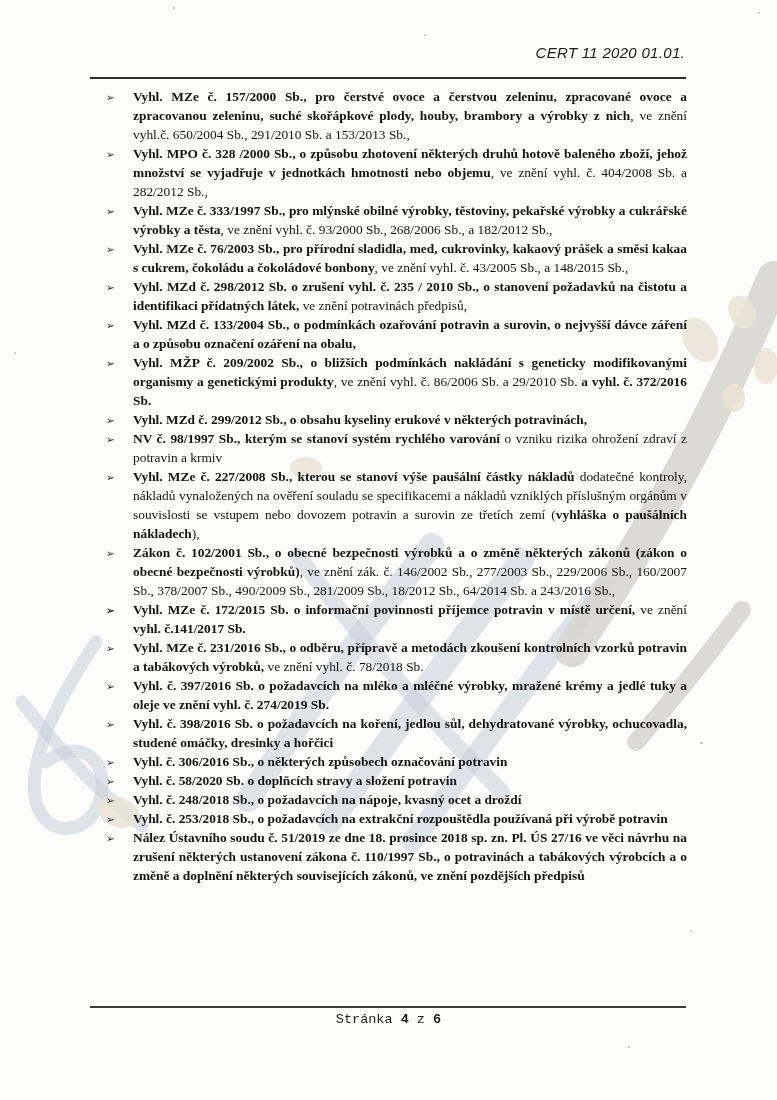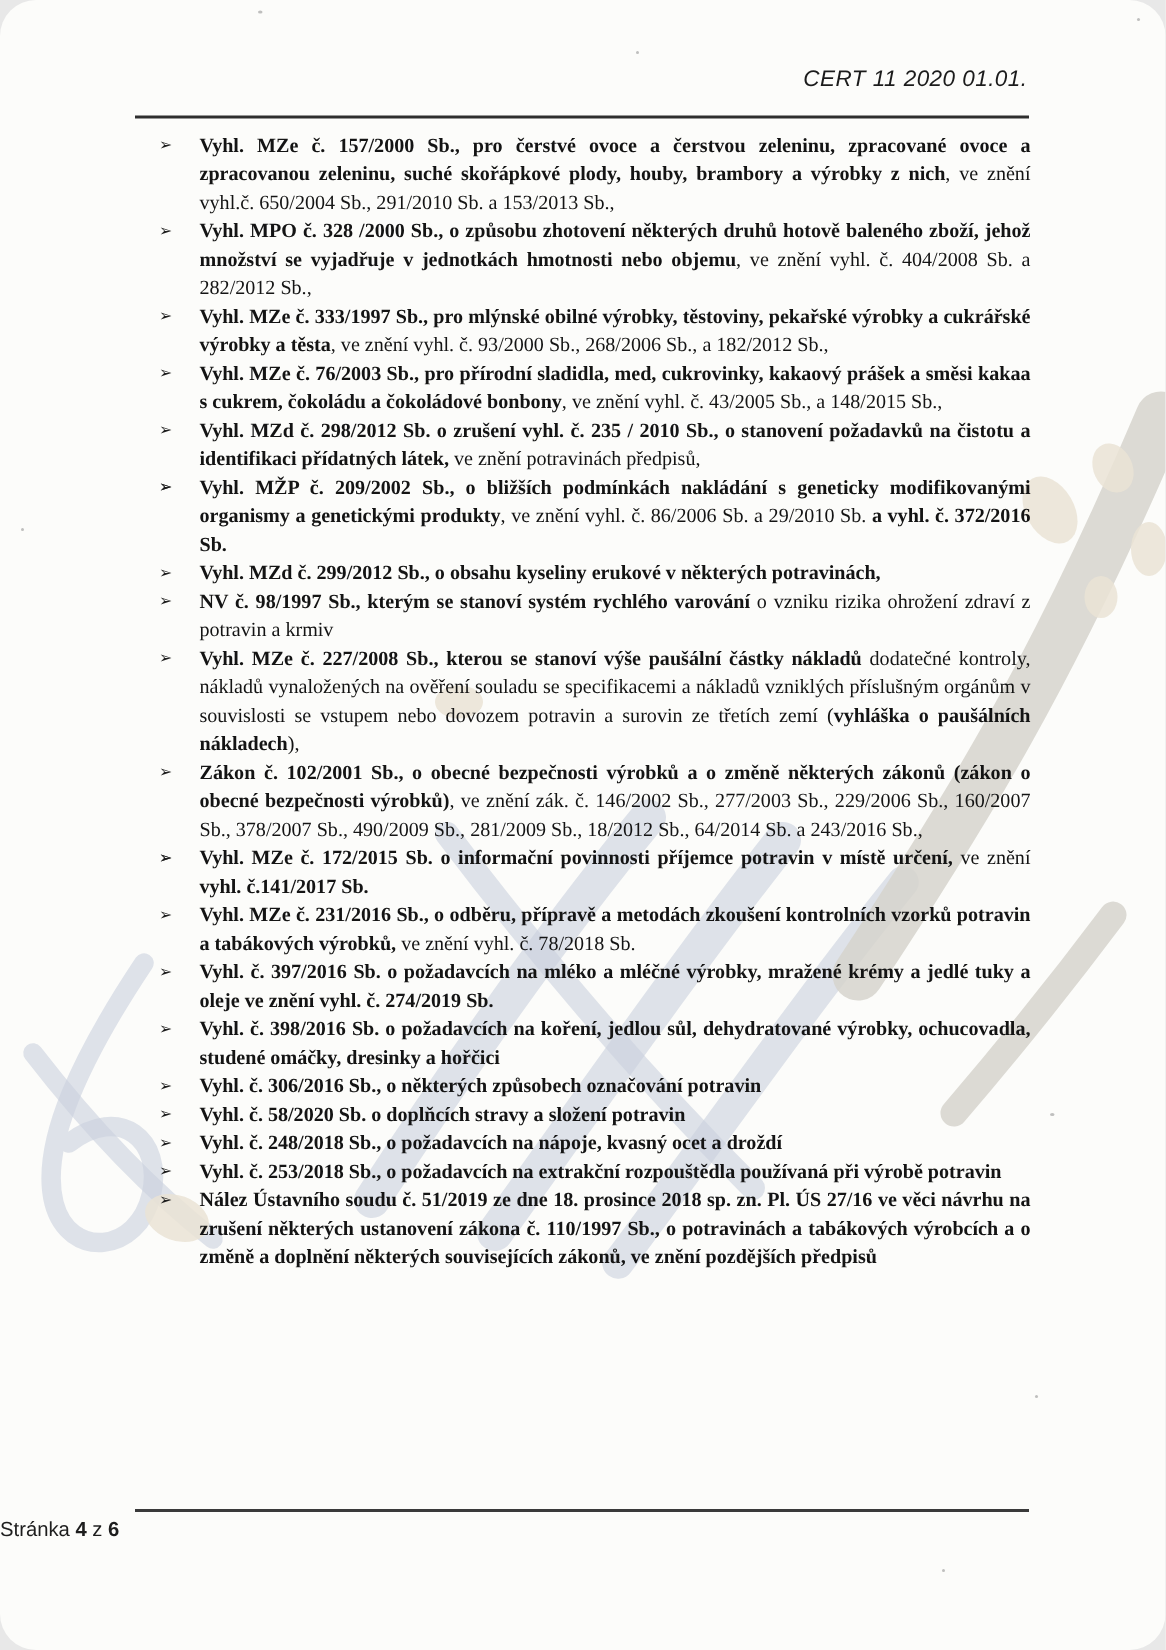--- a/index.html
+++ b/index.html
@@ -4,21 +4,21 @@
 <style>
   :root{
     --paper:#fcfcfa; --ink:#161616; --rule:#2e2e2e;
     --watermark-blue:#c9d0dd; --watermark-warm:#d6d3cc; --watermark-beige:#eae3d5;
   }
   *{margin:0;padding:0;box-sizing:border-box;}
   html,body{background:#e8e8e8;}
   .page{
     position:relative;width:777px;height:1100px;margin:0 auto;
     background:var(--paper);overflow:hidden;
-    font-family:"Liberation Serif", serif;color:var(--ink);border-radius:24px;
+    font-family:"Liberation Serif", serif;color:var(--ink);
   }
   .watermark{position:absolute;left:0;top:0;pointer-events:none;}
   .wm-blue path{stroke:var(--watermark-blue);fill:none;stroke-linecap:round;opacity:.6;}
   .wm-warm path{stroke:var(--watermark-warm);fill:none;stroke-linecap:round;opacity:.85;}
   .wm-blob ellipse{fill:var(--watermark-beige);opacity:.85;}
   .header{
     position:absolute;top:44px;right:92px;
     font-family:"Liberation Sans",sans-serif;font-style:italic;
     font-size:15px;color:#1b1b1b;letter-spacing:.3px;
   }
@@ -30,22 +30,22 @@
     font-size:13.4px;line-height:19px;text-align:justify;color:#141414;
   }
   .li{position:relative;padding-left:43px;}
   .bullet{
     position:absolute;left:16px;top:0.5px;
     font-family:"DejaVu Sans",sans-serif;font-size:10.5px;color:#1c1c1c;
   }
   .seg-b{font-weight:bold;}
   .seg-r{font-weight:normal;}
   .footer{
-    position:absolute;top:1012px;left:0;width:777px;text-align:left;
-    font-family:Liberation Sans, sans-serif;font-size:13.5px;color:#1d1d1d;
+    position:absolute;top:1012px;left:0;width:777px;text-align:center;
+    font-family:Liberation Mono, monospace;font-size:13.5px;color:#1d1d1d;
   }
   .footer .seg-b{font-weight:bold;}
   .dot{position:absolute;background:#8c8c8c;border-radius:50%;opacity:.55;}
 </style>
 </head>
 <body>
 
 <div class="page">
 
   <svg class="watermark" width="777" height="1100" viewBox="0 0 777 1100" aria-hidden="true">
@@ -84,21 +84,21 @@
     <span>CERT 11 2020 01.01.</span>
   </div>
   <div class="rule rule-top"></div>
 
   <div class="content">
       <div class="li"><span class="bullet">➢</span><span><span class="seg-b">Vyhl. MZe č. 157/2000 Sb., pro čerstvé ovoce a čerstvou zeleninu, zpracované ovoce a zpracovanou zeleninu, suché skořápkové plody, houby, brambory a výrobky z nich</span><span class="seg-r">, ve znění vyhl.č. 650/2004 Sb., 291/2010 Sb. a 153/2013 Sb.,</span></span></div>
       <div class="li"><span class="bullet">➢</span><span><span class="seg-b">Vyhl. MPO č. 328 /2000 Sb., o způsobu zhotovení některých druhů hotově baleného zboží, jehož množství se vyjadřuje v jednotkách hmotnosti nebo objemu</span><span class="seg-r">, ve znění vyhl. č. 404/2008 Sb. a 282/2012 Sb.,</span></span></div>
       <div class="li"><span class="bullet">➢</span><span><span class="seg-b">Vyhl. MZe č. 333/1997 Sb., pro mlýnské obilné výrobky, těstoviny, pekařské výrobky a cukrářské výrobky a těsta</span><span class="seg-r">, ve znění vyhl. č. 93/2000 Sb., 268/2006 Sb., a 182/2012 Sb.,</span></span></div>
       <div class="li"><span class="bullet">➢</span><span><span class="seg-b">Vyhl. MZe č. 76/2003 Sb., pro přírodní sladidla, med, cukrovinky, kakaový prášek a směsi kakaa s cukrem, čokoládu a čokoládové bonbony</span><span class="seg-r">, ve znění vyhl. č. 43/2005 Sb., a 148/2015 Sb.,</span></span></div>
       <div class="li"><span class="bullet">➢</span><span><span class="seg-b">Vyhl. MZd č. 298/2012 Sb. o zrušení vyhl. č. 235 / 2010 Sb., o stanovení požadavků na čistotu a identifikaci přídatných látek,</span><span class="seg-r"> ve znění potravinách předpisů,</span></span></div>
-      <div class="li"><span class="bullet">➢</span></div>
+      <div class="li"><span class="bullet">➢</span><span><span class="seg-b">Vyhl. MZd č. 133/2004 Sb., o podmínkách ozařování potravin a surovin, o nejvyšší dávce záření a o způsobu označení ozáření na obalu,</span></span></div>
       <div class="li"><span class="bullet">➢</span><span><span class="seg-b">Vyhl. MŽP č. 209/2002 Sb., o bližších podmínkách nakládání s geneticky modifikovanými organismy a genetickými produkty</span><span class="seg-r">, ve znění vyhl. č. 86/2006 Sb. a 29/2010 Sb. </span><span class="seg-b">a vyhl. č. 372/2016 Sb.</span></span></div>
       <div class="li"><span class="bullet">➢</span><span><span class="seg-b">Vyhl. MZd č. 299/2012 Sb., o obsahu kyseliny erukové v některých potravinách,</span></span></div>
       <div class="li"><span class="bullet">➢</span><span><span class="seg-b">NV č. 98/1997 Sb., kterým se stanoví systém rychlého varování</span><span class="seg-r"> o vzniku rizika ohrožení zdraví z potravin a krmiv</span></span></div>
       <div class="li"><span class="bullet">➢</span><span><span class="seg-b">Vyhl. MZe č. 227/2008 Sb., kterou se stanoví výše paušální částky nákladů</span><span class="seg-r"> dodatečné kontroly, nákladů vynaložených na ověření souladu se specifikacemi a nákladů vzniklých příslušným orgánům v souvislosti se vstupem nebo dovozem potravin a surovin ze třetích zemí (</span><span class="seg-b">vyhláška o paušálních nákladech</span><span class="seg-r">),</span></span></div>
       <div class="li"><span class="bullet">➢</span><span><span class="seg-b">Zákon č. 102/2001 Sb., o obecné bezpečnosti výrobků a o změně některých zákonů (zákon o obecné bezpečnosti výrobků)</span><span class="seg-r">, ve znění zák. č. 146/2002 Sb., 277/2003 Sb., 229/2006 Sb., 160/2007 Sb., 378/2007 Sb., 490/2009 Sb., 281/2009 Sb., 18/2012 Sb., 64/2014 Sb. a 243/2016 Sb.,</span></span></div>
       <div class="li"><span class="bullet">➢</span></div>
       <div class="li"><span class="bullet">➢</span><span><span class="seg-b">Vyhl. MZe č. 172/2015 Sb. o informační povinnosti příjemce potravin v místě určení,</span><span class="seg-r"> ve znění </span><span class="seg-b">vyhl. č.141/2017 Sb.</span></span></div>
       <div class="li"><span class="bullet">➢</span><span><span class="seg-b">Vyhl. MZe č. 231/2016 Sb., o odběru, přípravě a metodách zkoušení kontrolních vzorků potravin a tabákových výrobků,</span><span class="seg-r"> ve znění vyhl. č. 78/2018 Sb.</span></span></div>
       <div class="li"><span class="bullet">➢</span><span><span class="seg-b">Vyhl. č. 397/2016 Sb. o požadavcích na mléko a mléčné výrobky, mražené krémy a jedlé tuky a oleje ve znění vyhl. č. 274/2019 Sb.</span></span></div>
       <div class="li"><span class="bullet">➢</span><span><span class="seg-b">Vyhl. č. 398/2016 Sb. o požadavcích na koření, jedlou sůl, dehydratované výrobky, ochucovadla, studené omáčky, dresinky a hořčici</span></span></div>

